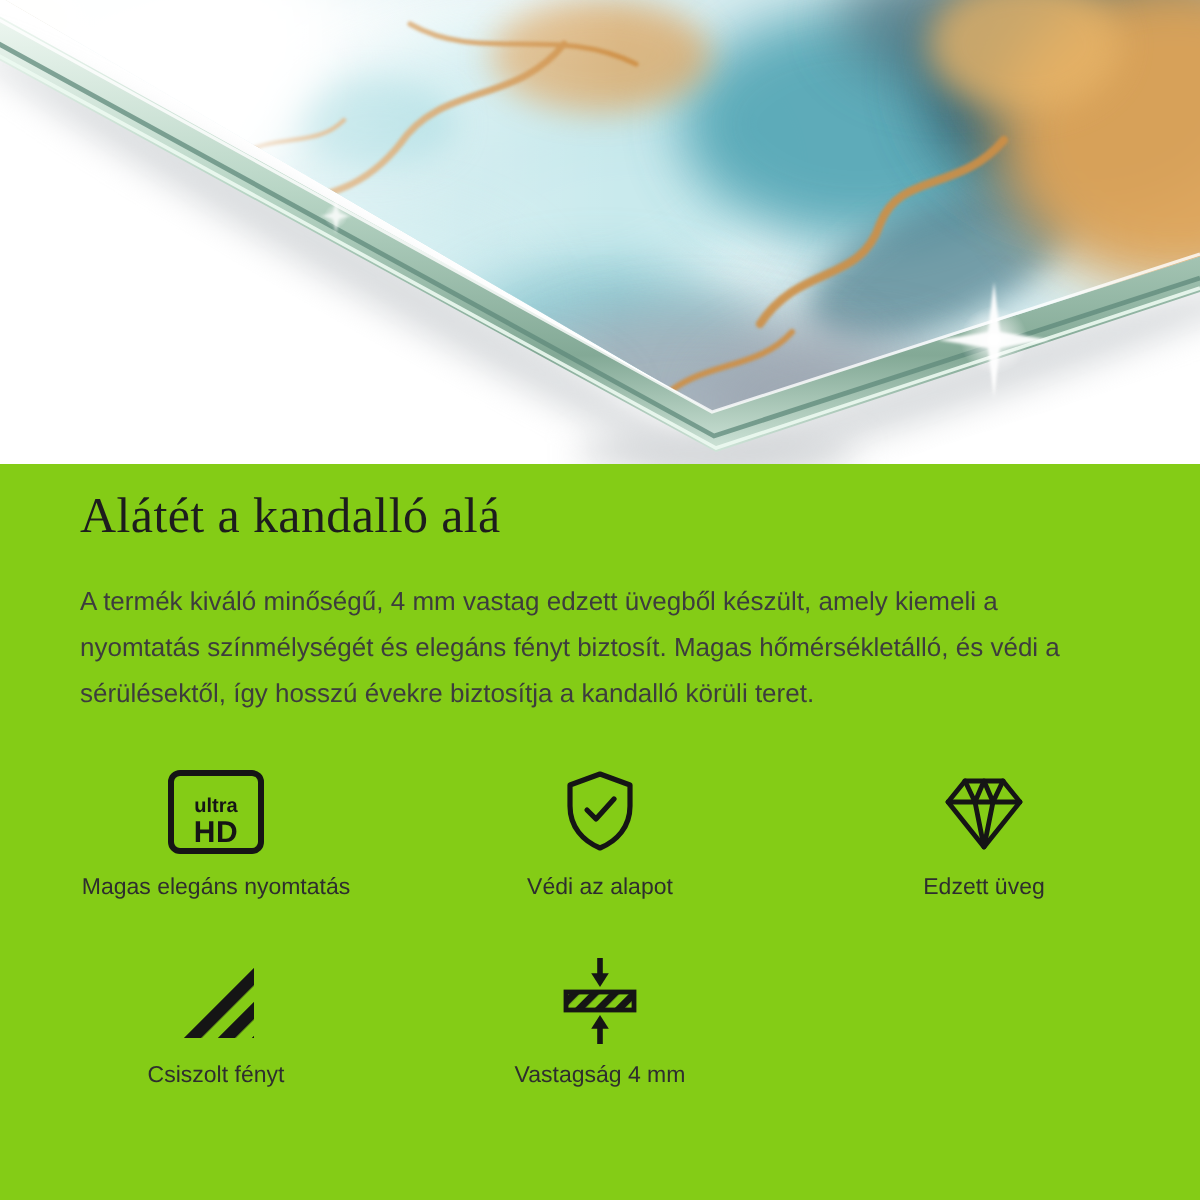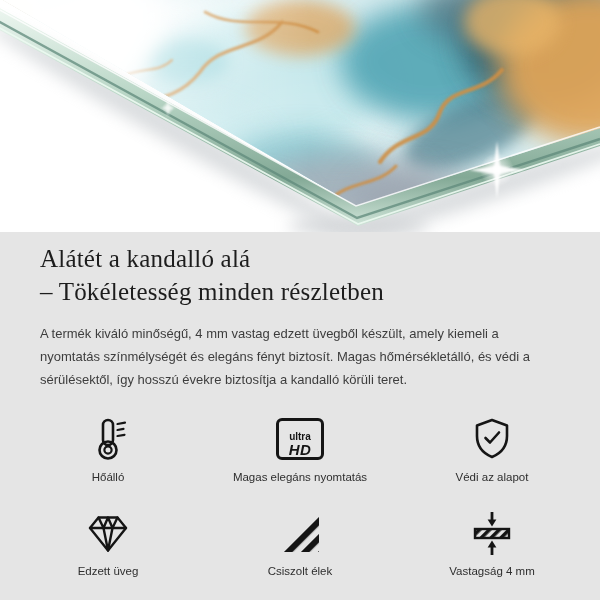--- a/index.html
+++ b/index.html
@@ -1,17 +1,17 @@
 <!DOCTYPE html>
 <html><head>
 <meta charset="utf-8">
 <style>
   html,body{margin:0;padding:0;background:#fff;}
   .page{
-    position:relative;width:600px;height:600px;background:#e5e5e5;overflow:hidden;
+    position:relative;width:600px;height:600px;background:#84cc16;overflow:hidden;
     font-family:"Liberation Sans", sans-serif;color:#2b2b2b;
   }
   
   .hero{position:relative;width:600px;height:232px;background:#fff;}
   .hero svg{display:block;}
   
   .heading{
     margin:10px 40px 0 40px;
     font-family:"Liberation Serif","DejaVu Serif",serif;
     font-size:25px;line-height:33px;font-weight:400;color:#1d1d1d;
@@ -34,21 +34,21 @@
   .icon-box{height:52px;display:flex;align-items:center;justify-content:center;}
   .feature .label{
     margin-top:5px;font-size:11.5px;color:#2e2e2e;text-align:center;line-height:14px;
   }
   .uhd{
     width:42px;height:36px;border:3px solid #151515;border-radius:6px;
     display:flex;flex-direction:column;align-items:center;justify-content:flex-end;
     color:#151515;
   }
   .uhd .t1{font-size:10px;font-weight:700;line-height:11px;}
-  .uhd .t2{font-size:15px;font-weight:800;line-height:15px;letter-spacing:0.3px;font-style:italic;}
+  .uhd .t2{font-size:15px;font-weight:800;line-height:15px;letter-spacing:0.3px;}
 </style>
 </head>
 <body>
 
 <div class="page">
 
   <div class="hero">
     <svg width="600" height="232" viewBox="0 0 600 232">
       <defs>
         <clipPath id="panelClip">
@@ -142,42 +142,26 @@
       </g>
       <g opacity="0.85">
         <circle cx="168" cy="108" r="6" fill="url(#glow)"></circle>
         <path d="M168,99 L169.3,106.7 L176,108 L169.3,109.3 L168,117 L166.7,109.3 L160,108 L166.7,106.7 Z" fill="#ffffff" filter="url(#b1)"></path>
       </g>
     </svg>
   </div>
 
   <h1 class="heading">
     <span>Alátét a kandalló alá</span><br>
-    <span>– Tökéletesség minden részletben</span>
   </h1>
 
   <p class="desc">A termék kiváló minőségű, 4 mm vastag edzett üvegből készült, amely kiemeli a nyomtatás színmélységét és elegáns fényt biztosít. Magas hőmérsékletálló, és védi a sérülésektől, így hosszú évekre biztosítja a kandalló körüli teret.</p>
 
   <div class="features">
 
-    <div class="feature">
-      <div class="icon-box">
-        <svg width="48" height="48" viewBox="0 0 48 48" fill="none" stroke="#151515" stroke-width="2.6" stroke-linecap="round">
-          <rect x="19" y="5" width="10" height="25" rx="5"></rect>
-          <circle cx="24" cy="35" r="8.5"></circle>
-          <circle cx="24" cy="35" r="3.6" stroke-width="2.2"></circle>
-          <g stroke-width="2.2">
-            <line x1="33.5" y1="9" x2="41" y2="7.6"></line>
-            <line x1="33.5" y1="15" x2="39.5" y2="13.9"></line>
-            <line x1="33.5" y1="21" x2="40.5" y2="19.8"></line>
-          </g>
-        </svg>
-      </div>
-      <div class="label">Hőálló</div>
-    </div>
 
     <div class="feature">
       <div class="icon-box">
         <div class="uhd">
           <span class="t1">ultra</span>
           <span class="t2">HD</span>
         </div>
       </div>
       <div class="label">Magas elegáns nyomtatás</div>
     </div>
@@ -208,21 +192,21 @@
       <div class="icon-box">
         <svg width="48" height="48" viewBox="0 0 48 48">
           <defs>
             <pattern id="hatch" width="12" height="12" patternUnits="userSpaceOnUse" patternTransform="rotate(45)">
               <rect width="6.2" height="12" fill="#151515"></rect>
             </pattern>
           </defs>
           <path d="M5,43 L43,5 L43,43 Z" fill="url(#hatch)"></path>
         </svg>
       </div>
-      <div class="label">Csiszolt élek</div>
+      <div class="label">Csiszolt fényt</div>
     </div>
 
     <div class="feature">
       <div class="icon-box">
         <svg width="48" height="48" viewBox="0 0 48 48">
           <defs>
             <pattern id="hatch2" width="7" height="7" patternUnits="userSpaceOnUse" patternTransform="rotate(45)">
               <rect width="3.6" height="7" fill="#151515"></rect>
             </pattern>
           </defs>

